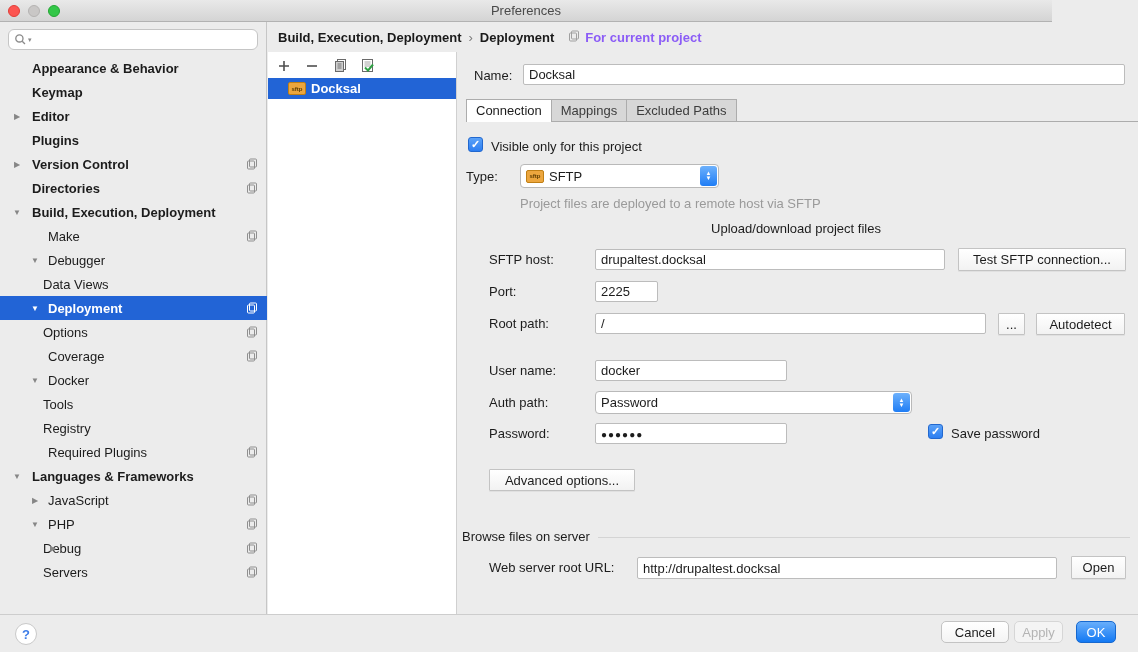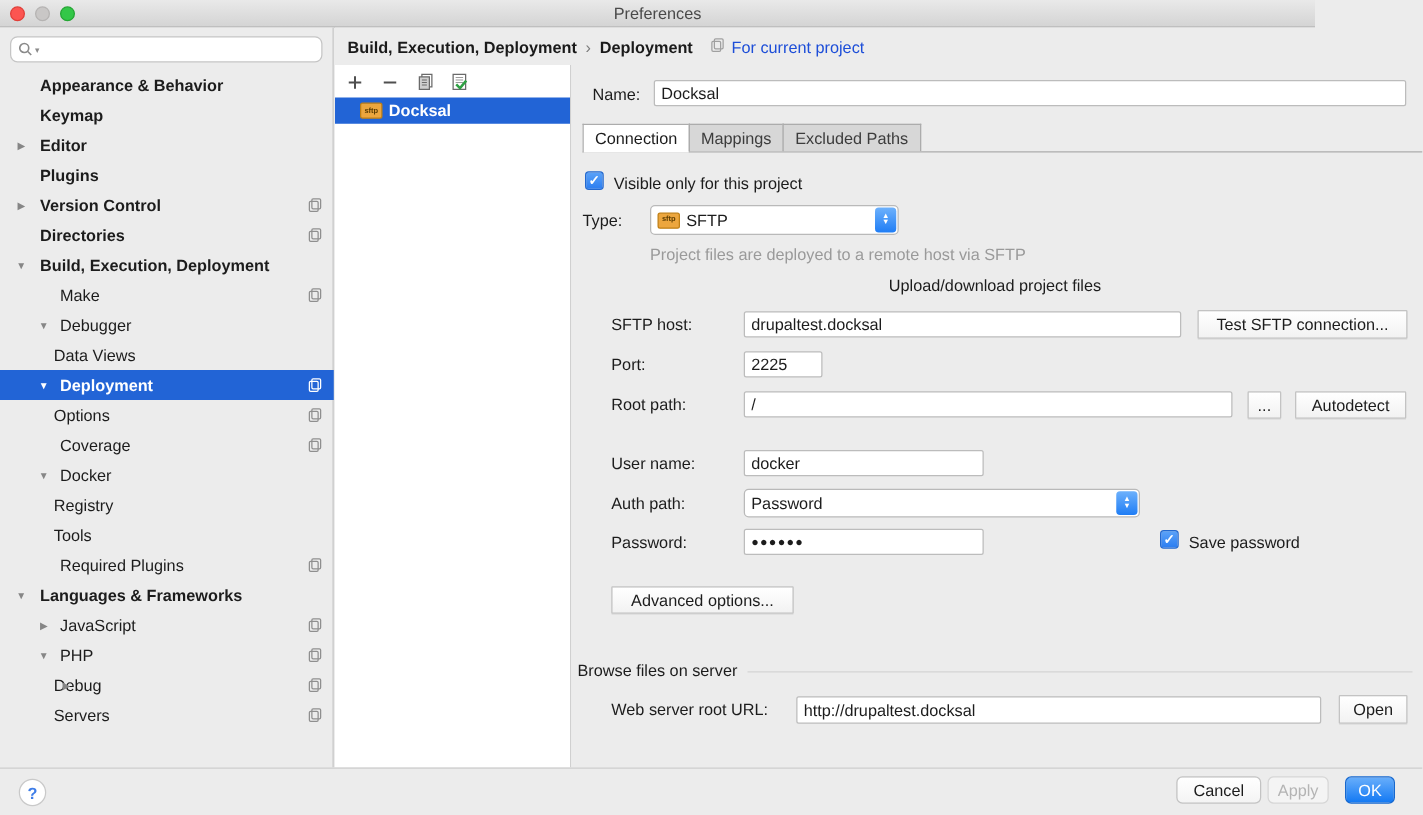--- a/index.html
+++ b/index.html
@@ -39,21 +39,21 @@
   .row.sel .lbl { color:#ffffff; font-weight:bold; }
   .row.sel .arr { color:#ffffff; }
   .pp svg rect { stroke:#8f8f8f; fill:none; }
   .row.sel .pp svg rect { stroke:#ffffff; }
 
   
   .header { position:absolute; left:268px; top:22px; width:870px; height:30px;
     background:#ececec; display:flex; align-items:center; padding-left:10px; }
   .crumb-bold { font-weight:bold; color:#1a1a1a; }
   .crumb-sep { color:#7d7d7d; margin:0 7px; font-weight:normal; }
-  .scope { display:flex; align-items:flex-start; color:#1d4ed8; margin-left:14px; }
+  .scope { display:flex; align-items:flex-start; color:#8b5cf6; margin-left:14px;font-weight:bold; }
   .scope .pp { margin-right:5px; display:inline-flex; }
   .scope .pp svg rect { stroke:#a0a0a0; fill:none; }
 
   
   .middle { position:absolute; left:268px; top:52px; width:189px; height:562px;
     background:#ffffff; border-right:1px solid #d0d0d0; }
   .mtoolbar { display:flex; align-items:center; gap:10px; padding:5px 0 4px 7px; height:26px; }
   .tool-btn { width:18px; height:18px; display:inline-flex; align-items:center; justify-content:center; }
   .server-row { height:21px; background:#2264d6; color:#ffffff; font-weight:bold;
     display:flex; align-items:center; padding-left:20px; }
@@ -191,24 +191,24 @@
         <span class="pp"><svg width="12" height="12" viewBox="0 0 12 12">
             <rect x="3.5" y="1" width="7" height="8" rx="1" stroke-width="1"></rect>
             <rect x="1.5" y="3" width="7" height="8" rx="1" stroke-width="1"></rect>
           </svg></span>
       </div>
     <div class="row lvl1">
         <span class="arr">▼</span>
         <span class="lbl">Docker</span>
       </div>
     <div class="row lvl2">
+        <span class="lbl">Tools</span>
+      </div>
+    <div class="row lvl2">
         <span class="lbl">Registry</span>
-      </div>
-    <div class="row lvl2">
-        <span class="lbl">Tools</span>
       </div>
     <div class="row lvl1">
         <span class="lbl">Required Plugins</span>
         <span class="pp"><svg width="12" height="12" viewBox="0 0 12 12">
             <rect x="3.5" y="1" width="7" height="8" rx="1" stroke-width="1"></rect>
             <rect x="1.5" y="3" width="7" height="8" rx="1" stroke-width="1"></rect>
           </svg></span>
       </div>
     <div class="row lvl0 bold">
         <span class="arr">▼</span>

